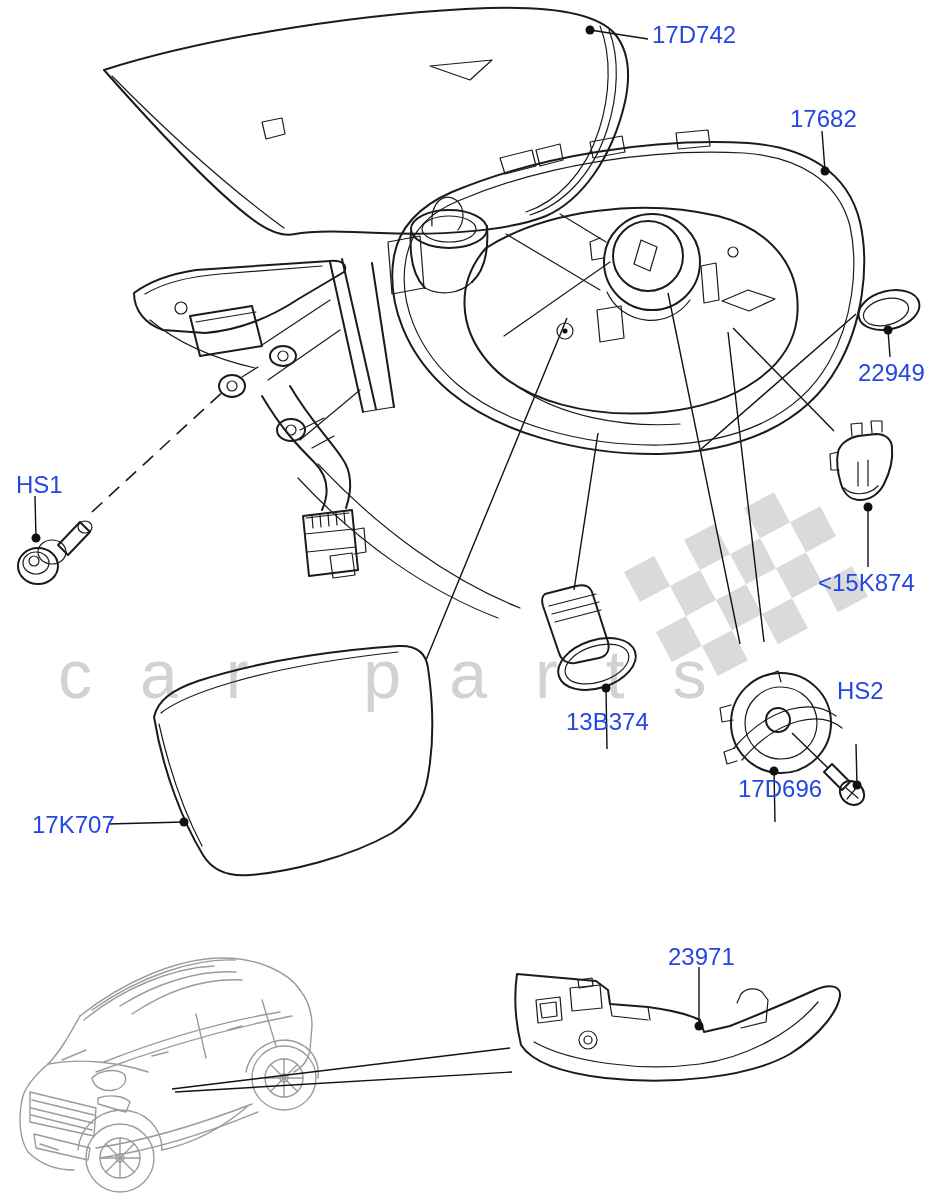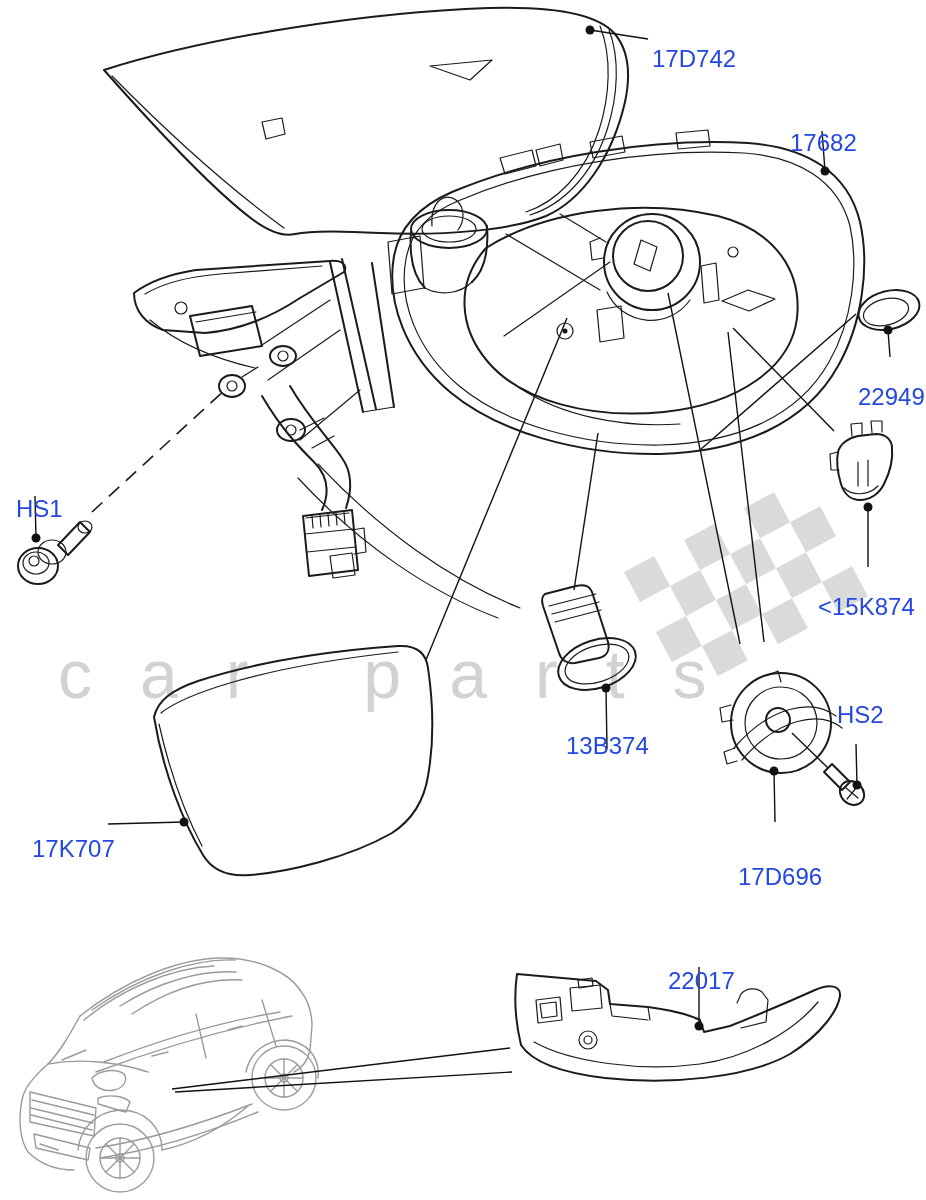--- a/index.html
+++ b/index.html
@@ -13,21 +13,21 @@
   
   #art{position:absolute;left:0;top:0;z-index:2;}
   .ln{fill:none;stroke:#1b1b1b;stroke-width:2;stroke-linecap:round;stroke-linejoin:round;}
   .ln2{fill:none;stroke:#1b1b1b;stroke-width:1.2;stroke-linecap:round;stroke-linejoin:round;}
   .ldr{fill:none;stroke:#111111;stroke-width:1.4;}
   .dot{fill:#111111;stroke:none;}
   .car{fill:none;stroke:#9b9b9b;stroke-width:1.4;stroke-linecap:round;stroke-linejoin:round;}
   .dash{fill:none;stroke:#1b1b1b;stroke-width:1.6;stroke-dasharray:14 9;}
   
   .plabel{position:absolute;z-index:3;font-size:24px;color:#2447e1;line-height:1.1;
-          white-space:nowrap;cursor:pointer;margin-top:24px;}
+          white-space:nowrap;cursor:pointer;}
 </style>
 </head>
 <body>
 
 <div id="stage">
 
   <div id="wm-sub">car parts</div>
 
   <svg id="art" width="926" height="1200" viewBox="0 0 926 1200">
 
@@ -258,16 +258,16 @@
     </g>
   </svg>
 
   <div class="plabel" style="left:652px;top:22px">17D742</div>
   <div class="plabel" style="left:790px;top:106px">17682</div>
   <div class="plabel" style="left:858px;top:360px">22949</div>
   <div class="plabel" style="left:16px;top:472px">HS1</div>
   <div class="plabel" style="left:818px;top:570px">&lt;15K874</div>
   <div class="plabel" style="left:566px;top:709px">13B374</div>
   <div class="plabel" style="left:837px;top:678px">HS2</div>
-  <div class="plabel" style="left:738px;top:840px">17D696</div>
+  <div class="plabel" style="left:738px;top:776px">17D696</div>
   <div class="plabel" style="left:32px;top:812px">17K707</div>
-  <div class="plabel" style="left:668px;top:944px">22017</div>
+  <div class="plabel" style="left:668px;top:944px">23971</div>
 </div>
 
 </body></html>

